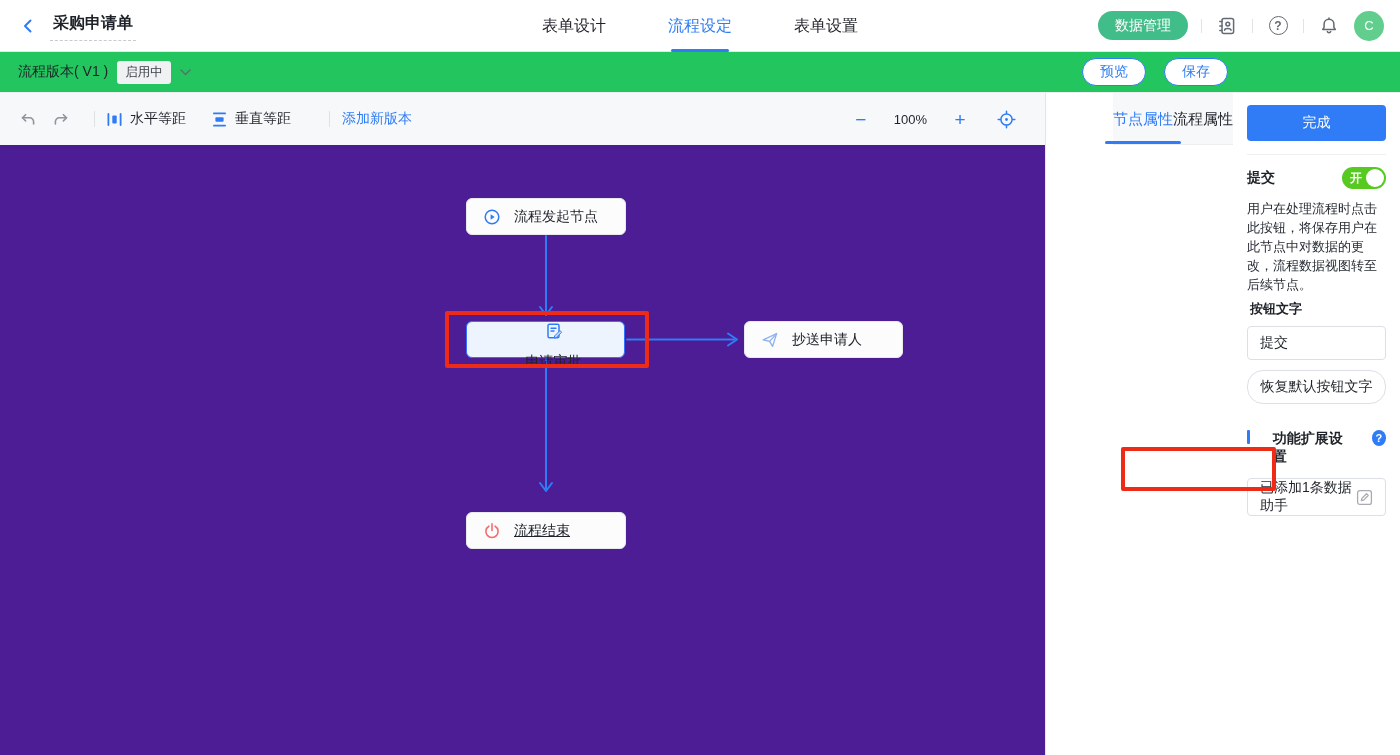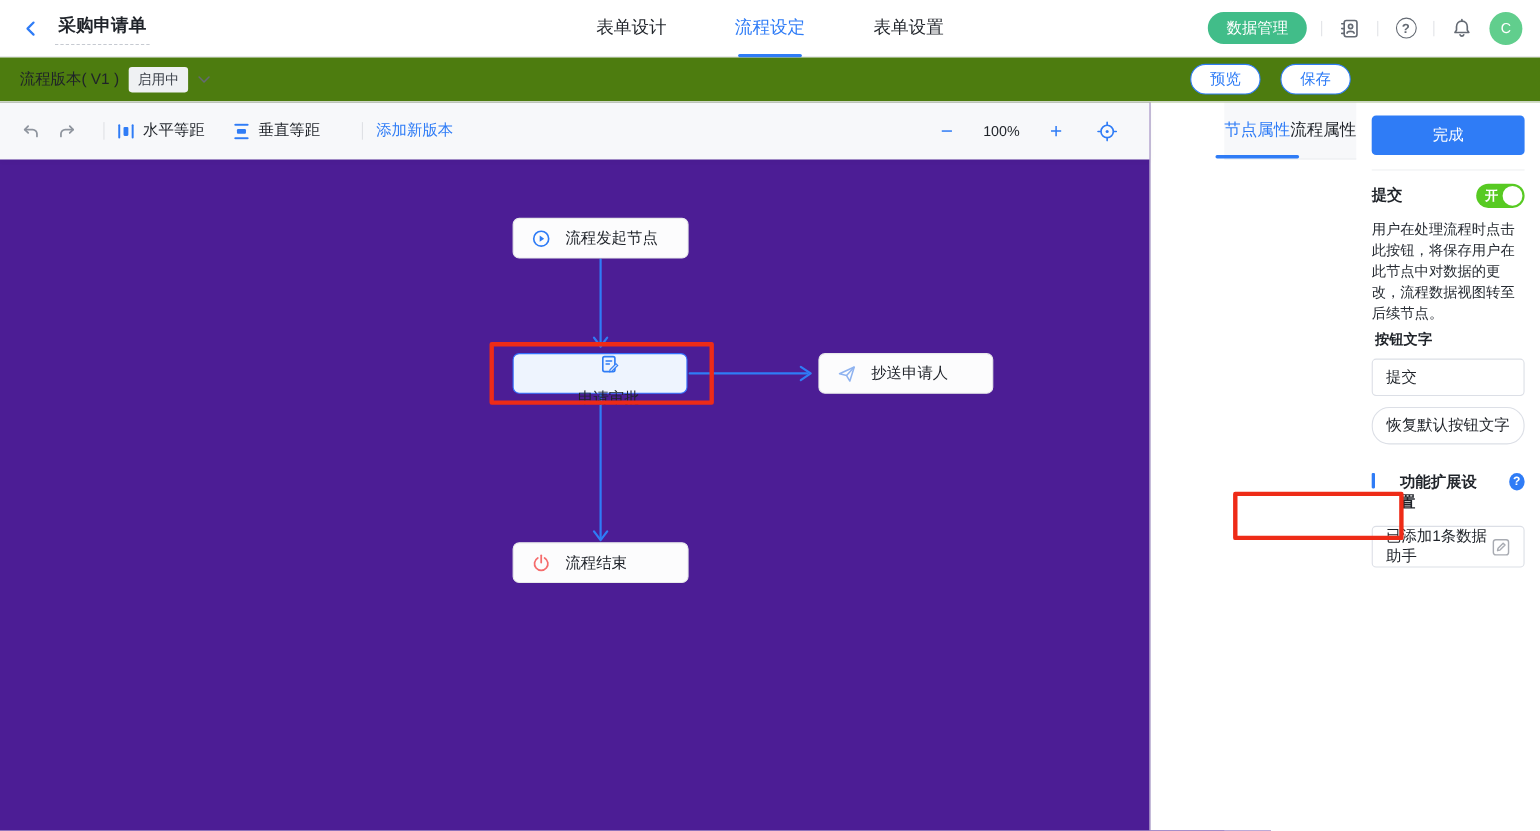--- a/index.html
+++ b/index.html
@@ -29,21 +29,21 @@
     color:#fff; font-size:14px; display:flex; align-items:center; cursor:pointer; }
   .v-div { width:1px; height:14px; background:#e1e3e7; }
   .icon-btn { width:24px; height:24px; display:flex; align-items:center; justify-content:center;
     color:#646a73; cursor:pointer; }
   .help-circle { width:19px; height:19px; border:1.5px solid #646a73; border-radius:50%;
     font-size:12px; font-weight:600; color:#646a73; display:flex; align-items:center; justify-content:center; }
   .avatar { width:30px; height:30px; border-radius:50%; background:#61ce8d; color:#fff;
     font-size:13px; display:flex; align-items:center; justify-content:center; cursor:pointer; }
 
   
-  .version-bar { position:absolute; top:52px; left:0; right:0; height:41px; background:#4d7c0f;
+  .version-bar { position:absolute; top:52px; left:0; right:0; height:41px; background:#22c55e;
     border-bottom:1px solid #ebedf0; display:flex; align-items:center; padding-left:18px; z-index:5; }
   .vb-label { font-size:14px; color:#1f2329; }
   .badge { margin-left:9px; background:#eff1f3; color:#3c414a; font-size:12.5px;
     padding:3px 8px; border-radius:3px; }
   .vb-chev { margin-left:9px; cursor:pointer; display:flex; }
   .vb-right { margin-left:auto; display:flex; gap:18px; padding-right:172px; }
   .btn-outline { height:28px; min-width:64px; padding:0 15px; background:#fff;
     border:1px solid #2f7cf6; border-radius:14px; color:#2f7cf6; font-size:14px;
     display:flex; align-items:center; justify-content:center; cursor:pointer; }
 
@@ -261,21 +261,21 @@
     <div class="flow-node" style="left:744px; top:176px; width:159px;">
       <span>
         <svg width="18" height="18" viewBox="0 0 18 18" fill="none" stroke="#8fb3f0" stroke-width="1.4" stroke-linejoin="round">
           <path d="M2.2 8.8 L15.6 2.6 L11.6 15.4 L8.6 10.4 Z"></path>
           <path d="M15.6 2.6 L8.6 10.4"></path>
         </svg>
       </span>
       <span>抄送申请人</span>
     </div>
 
-    <div class="flow-node" style="left:466px; top:348px;">
+    <div class="flow-node" style="left:466px; top:367px;text-decoration:underline;">
       <span>
         <svg width="18" height="18" viewBox="0 0 18 18" fill="none" stroke="#f56c6c" stroke-width="1.6" stroke-linecap="round">
           <path d="M5.9 4.2 A6.1 6.1 0 1 0 12.1 4.2"></path>
           <path d="M9 1.8 V8.4"></path>
         </svg>
       </span>
       <span>流程结束</span>
     </div>
 
     <div class="annotation" style="left:445px; top:166px; width:204px; height:57px;"></div>

